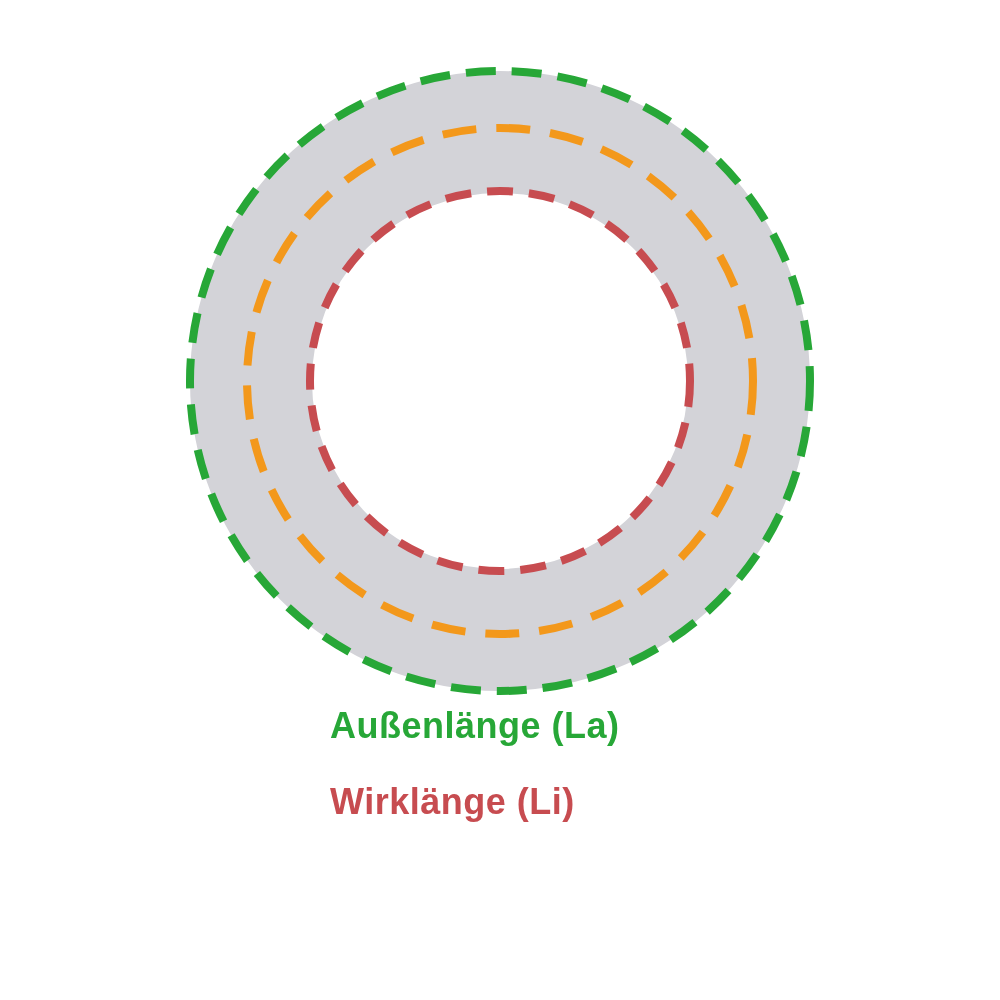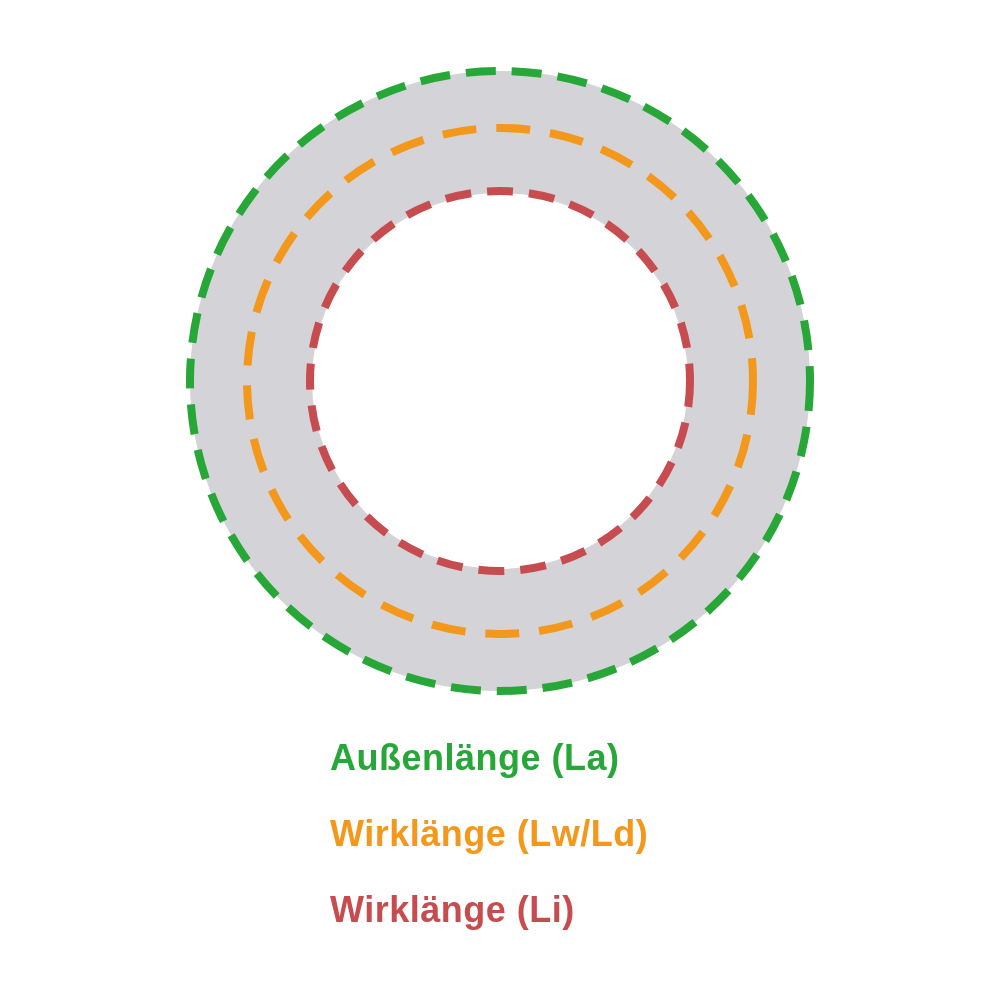--- a/index.html
+++ b/index.html
@@ -32,21 +32,21 @@
     fill: none;
     stroke-width: 8;
     stroke-linecap: butt;
   }
   .dash-outer   { stroke-dasharray: 30 16; }
   .dash-middle  { stroke-dasharray: 34 20; }
   .dash-inner   { stroke-dasharray: 26 16; }
   .legend {
     position: absolute;
     left: 330px;
-    top: 736px;
+    top: 704px;
   }
   .legend-item {
     font-size: 36px;
     font-weight: 700;
     line-height: 44px;
     margin-bottom: 32px;
     white-space: nowrap;
     letter-spacing: 0.5px;
   }
 </style>
@@ -62,18 +62,17 @@
     <circle class="dash dash-outer" cx="500" cy="381" r="310" stroke="#27a737"></circle>
 
     <circle class="dash dash-middle" cx="500" cy="381" r="253" stroke="#f3981b"></circle>
 
     <circle class="dash dash-inner" cx="500" cy="381" r="190" stroke="#c74c50"></circle>
   </svg>
 
   <div class="legend">
     <div class="legend-item" style="color: rgb(39, 167, 55);">Außenlänge (La)</div>
 
-    <div class="legend-item" style="color: rgb(243, 152, 27);">Wirklänge (Lw/Ld)</div>
 
     <div class="legend-item" style="color: rgb(199, 76, 80);">Wirklänge (Li)</div>
   </div>
 
 </div>
 
 </body></html>

